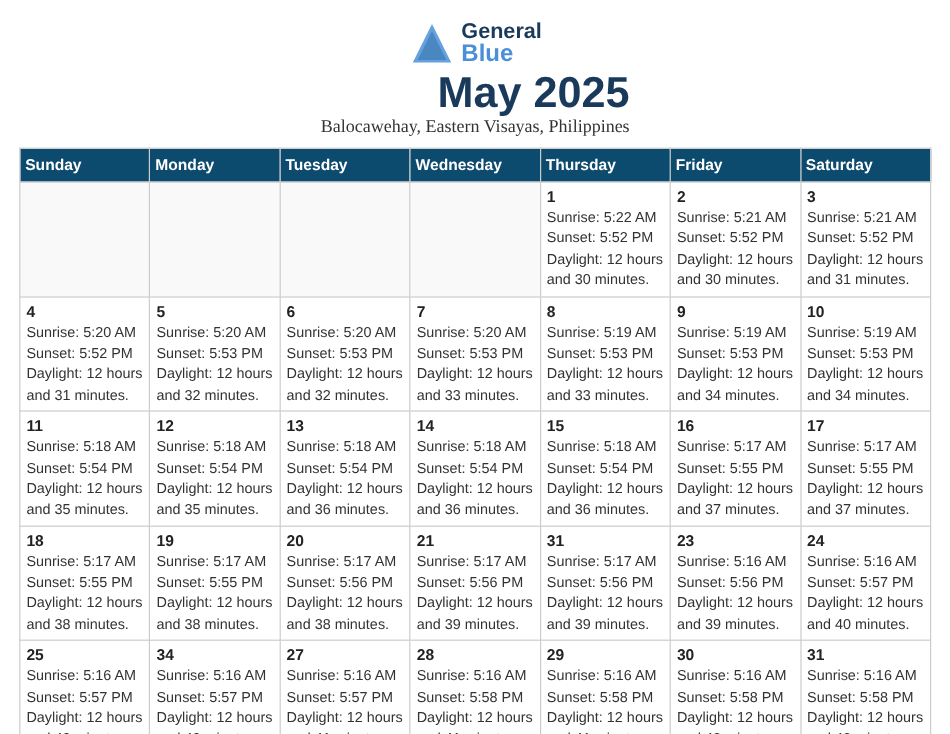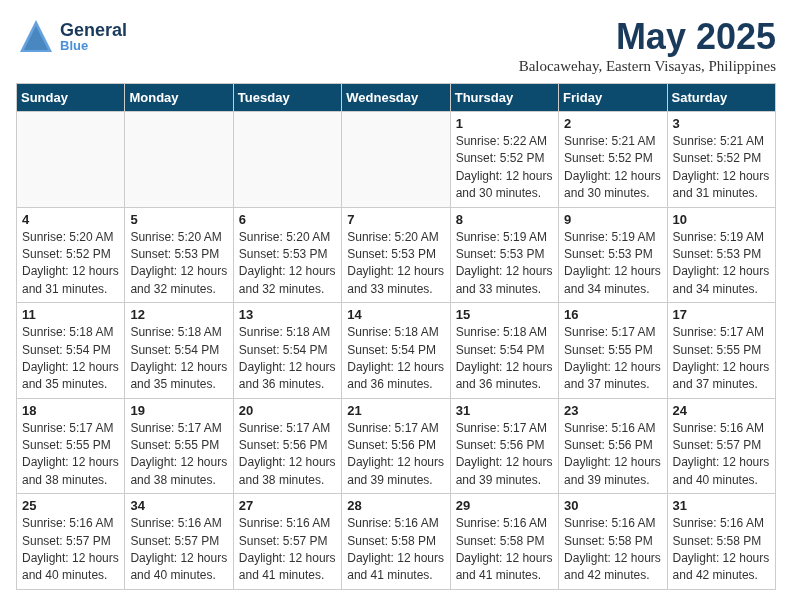--- a/index.html
+++ b/index.html
@@ -5,23 +5,24 @@
     * { box-sizing: border-box; margin: 0; padding: 0; }
     body {
       font-family: Arial, sans-serif;
       background: #fff;
       width: 792px;
       min-height: 612px;
       padding: 16px;
     }
     .header {
       display: flex;
-      align-items: flex-start;
+      align-items: center;
       justify-content: space-between;
       margin-bottom: 4px;
+      flex-direction: column;
     }
     .title-block {
       text-align: right;
     }
     .month-title {
       font-size: 36px;
       font-weight: bold;
       color: #1a3a5c;
     }
     .location-title {
@@ -81,21 +82,21 @@
       display: flex;
       flex-direction: column;
     }
     .logo-general {
       font-size: 18px;
       font-weight: bold;
       color: #1a3a5c;
       line-height: 1;
     }
     .logo-blue {
-      font-size: 13px;
+      font-size: 20px;
       font-weight: bold;
       color: #4a90d9;
       line-height: 1;
     }
   </style>
 </head>
 <body>
 
 <div class="header">
   <div class="logo-container">

